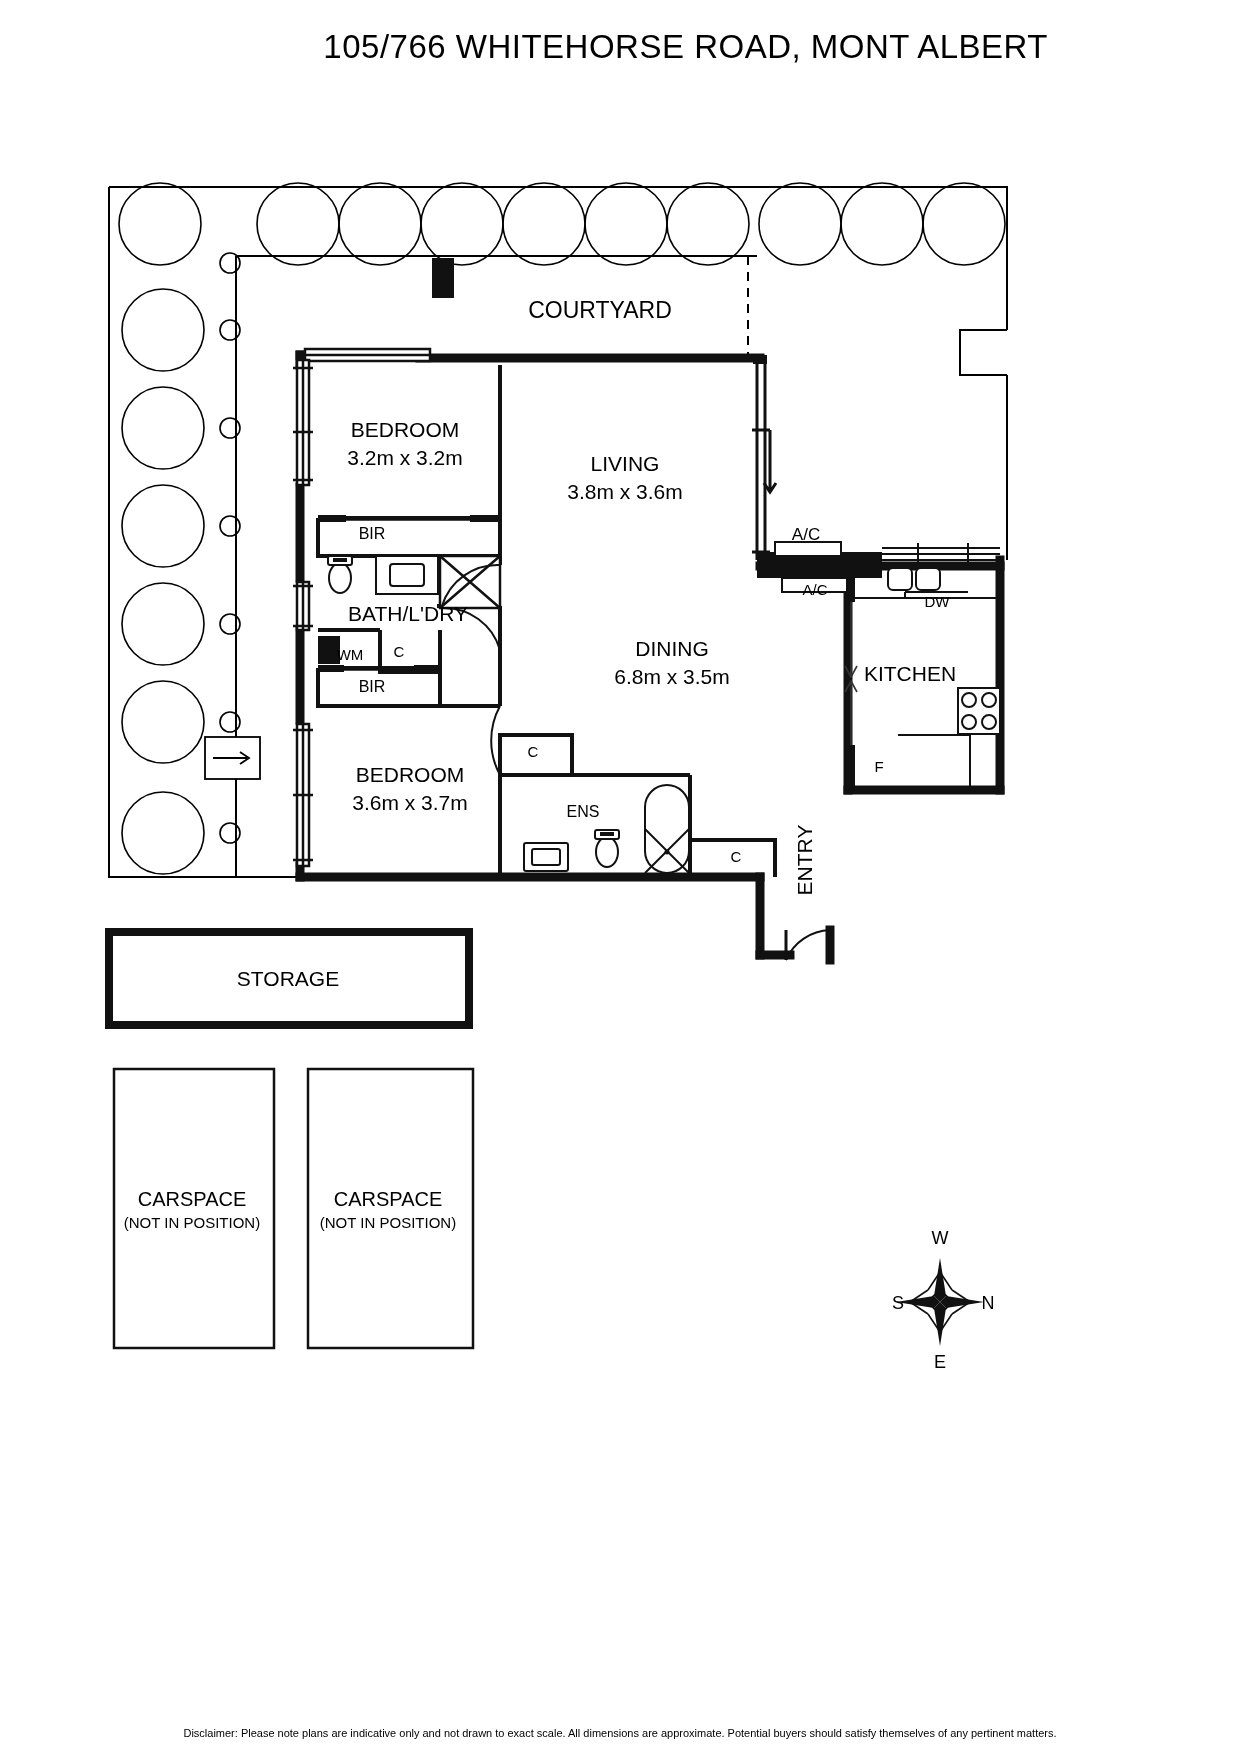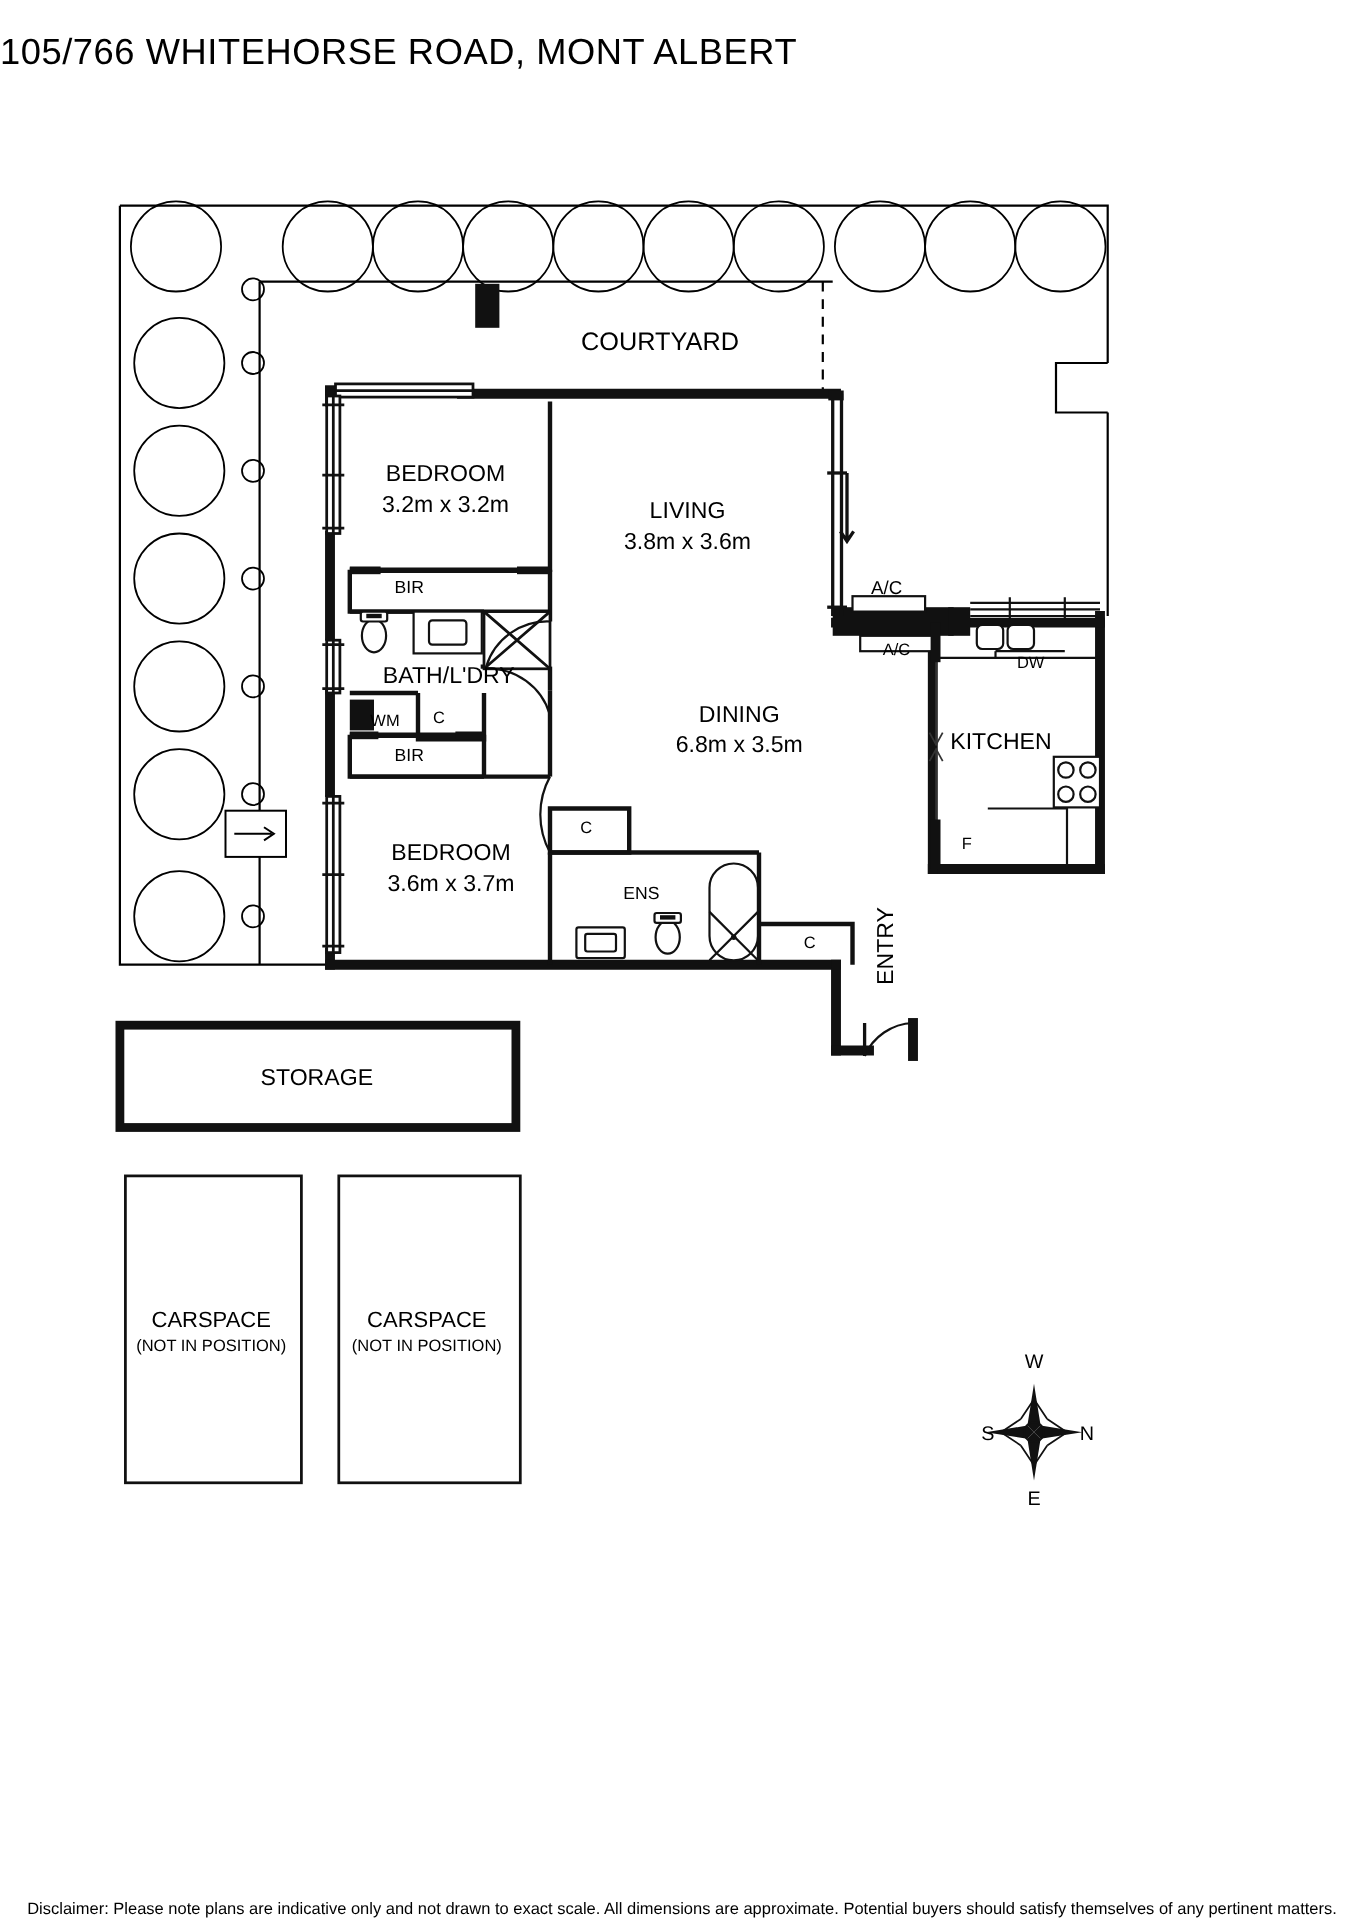--- a/index.html
+++ b/index.html
@@ -1,18 +1,18 @@
 <!DOCTYPE html>
 <html><head>
 <meta charset="utf-8">
 <style>
   html,body{margin:0;padding:0;background:#fff;}
   body{width:1240px;height:1755px;position:relative;font-family:"Liberation Sans",sans-serif;color:#000;overflow:hidden;}
-  #title{position:absolute;left:0;top:28px;width:1048px;text-align:left;font-size:33px;letter-spacing:.5px;}
-  #disclaimer{position:absolute;left:0;top:1727px;width:1240px;text-align:center;font-size:15px;}
+  #title{position:absolute;left:0;top:28px;width:1048px;text-align:right;font-size:33px;letter-spacing:.5px;}
+  #disclaimer{position:absolute;left:0;top:1727px;width:1240px;text-align:center;font-size:11px;}
   #plan{position:absolute;left:0;top:0;width:1240px;height:1755px;}
 </style>
 </head>
 <body>
 
 <div id="title">105/766 WHITEHORSE ROAD, MONT ALBERT</div>
 <div id="disclaimer">Disclaimer: Please note plans are indicative only and not drawn to exact scale. All dimensions are approximate. Potential buyers should satisfy themselves of any pertinent matters.</div>
 
 <svg id="plan" viewBox="0 0 1240 1755">
   <g fill="none" stroke="#000">

